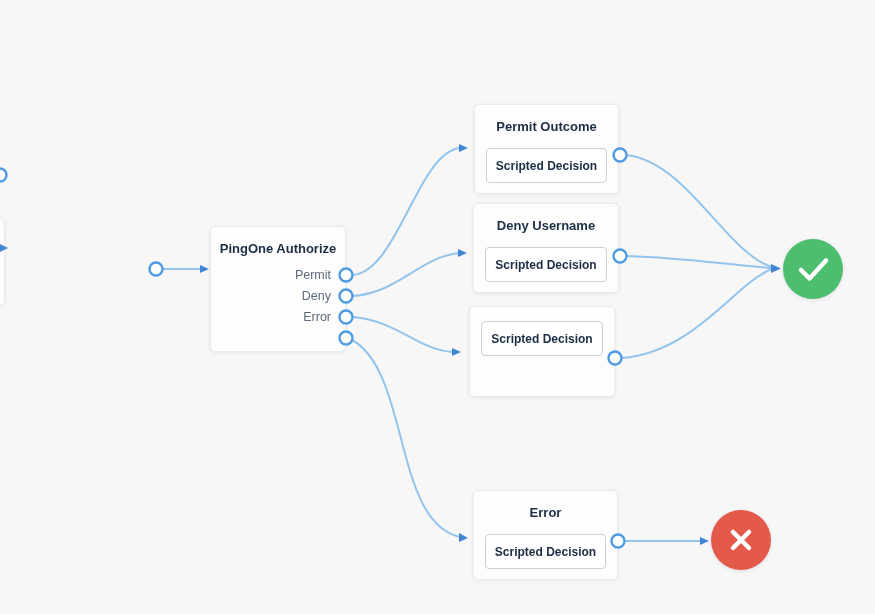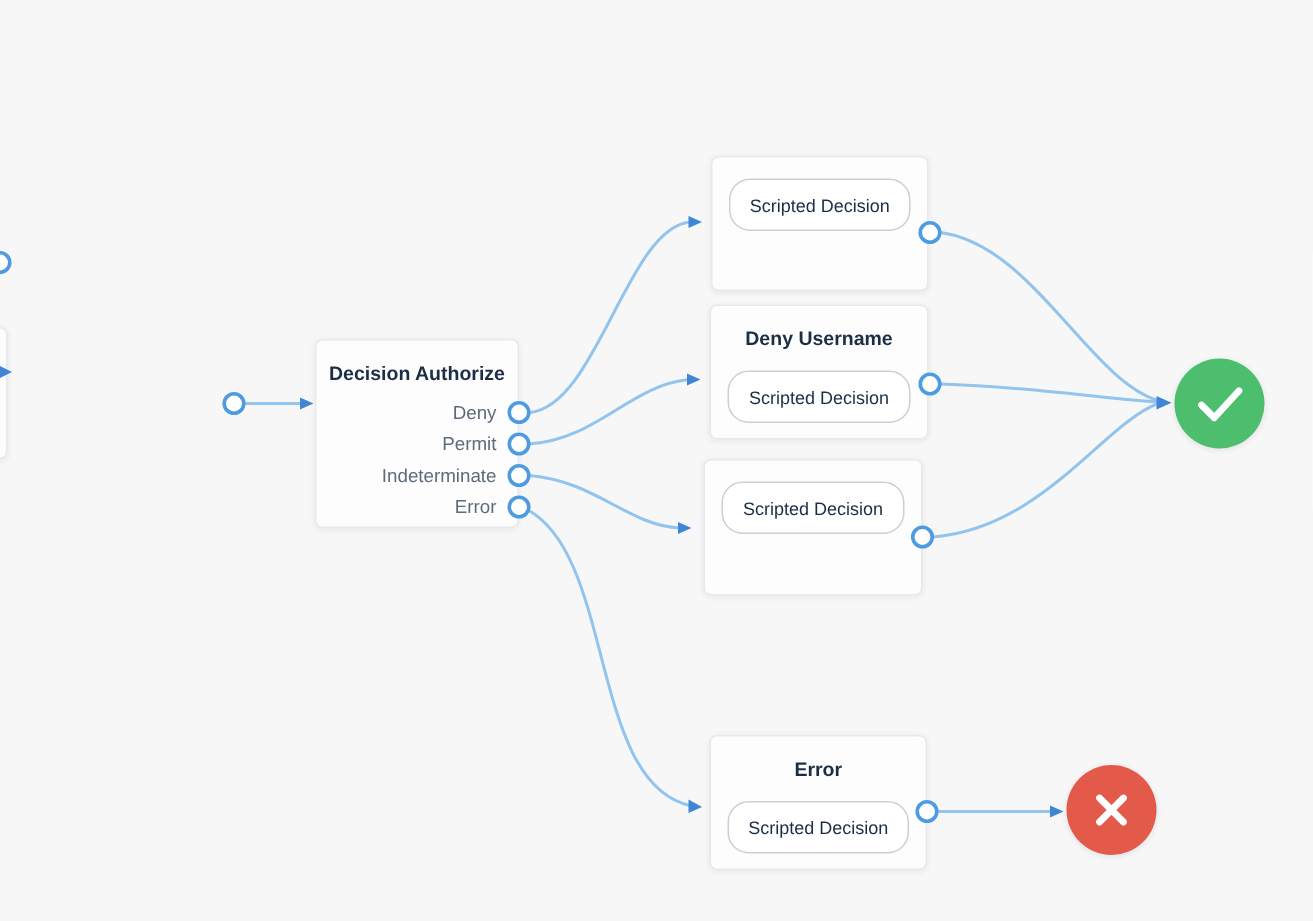--- a/index.html
+++ b/index.html
@@ -36,24 +36,24 @@
     white-space: nowrap;
     overflow: hidden;
   }
   .node-btn {
     align-self: center;
     margin-top: 14px;
     width: calc(100% - 22px);
     height: 35px;
     background: #ffffff;
     border: 1px solid #c9d0d8;
-    border-radius: 14px;
+    border-radius: 4px;
     font-family: "Liberation Sans", "DejaVu Sans", sans-serif;
     font-size: 12px;
-    font-weight: 400;
+    font-weight: 700;
     color: #1b2e45;
     white-space: nowrap;
     overflow: hidden;
     cursor: pointer;
   }
   .outputs {
     margin-top: 9px;
     display: flex;
     flex-direction: column;
   }
@@ -101,30 +101,30 @@
 </style>
 </head>
 <body>
 
 <div class="canvas">
 
   <div class="node" style="left:-60px; top:218px; width:65px; height:88px;"></div>
 
 
   <div class="node" style="left:210px; top:226px; width:136px; height:126px;">
-    <div class="node-title">Decision Authorize</div>
+    <div class="node-title">PingOne Authorize</div>
     <div class="outputs">
+      <div class="output-row">Permit</div>
       <div class="output-row">Deny</div>
-      <div class="output-row">Permit</div>
-      <div class="output-row">Indeterminate</div>
       <div class="output-row">Error</div>
     </div>
   </div>
 
   <div class="node" style="left:474px; top:104px; width:145px; height:90px;">
+    <div class="node-title">Permit Outcome</div>
     <button class="node-btn">Scripted Decision</button>
   </div>
 
   <div class="node" style="left:473px; top:203px; width:146px; height:90px;">
     <div class="node-title">Deny Username</div>
     <button class="node-btn">Scripted Decision</button>
   </div>
 
   <div class="node" style="left:469px; top:306px; width:146px; height:91px;">
     <button class="node-btn">Scripted Decision</button>

